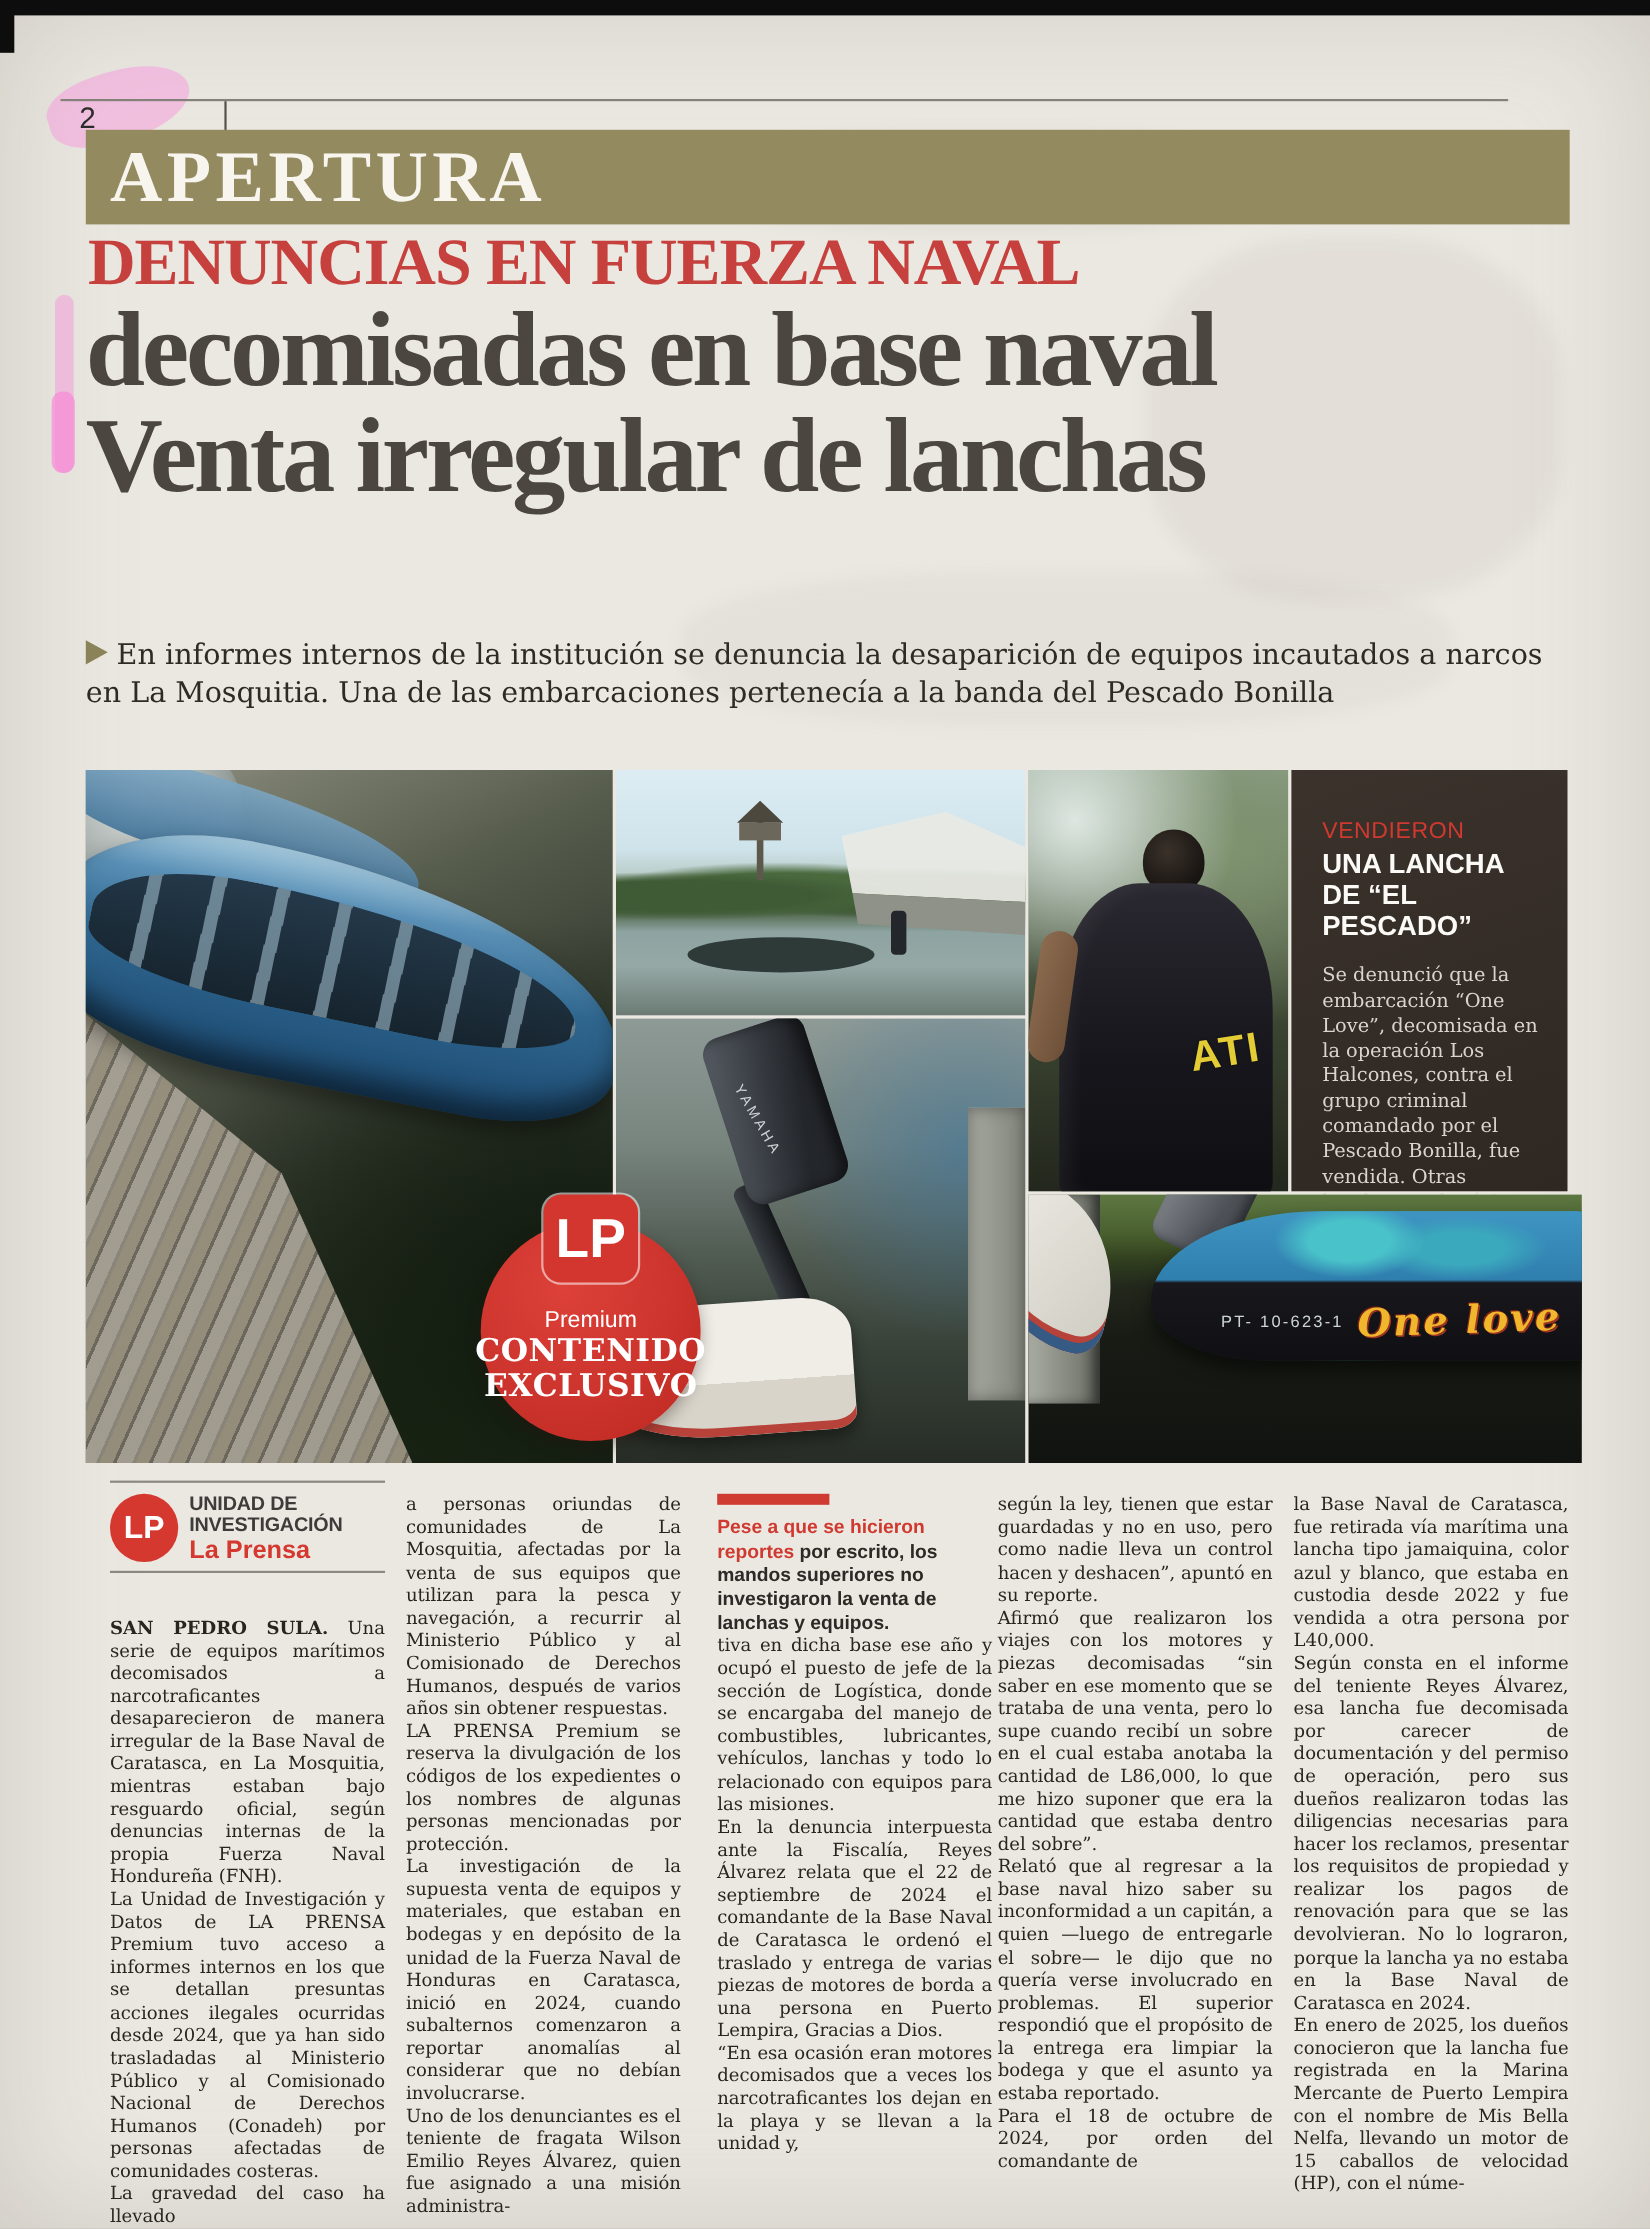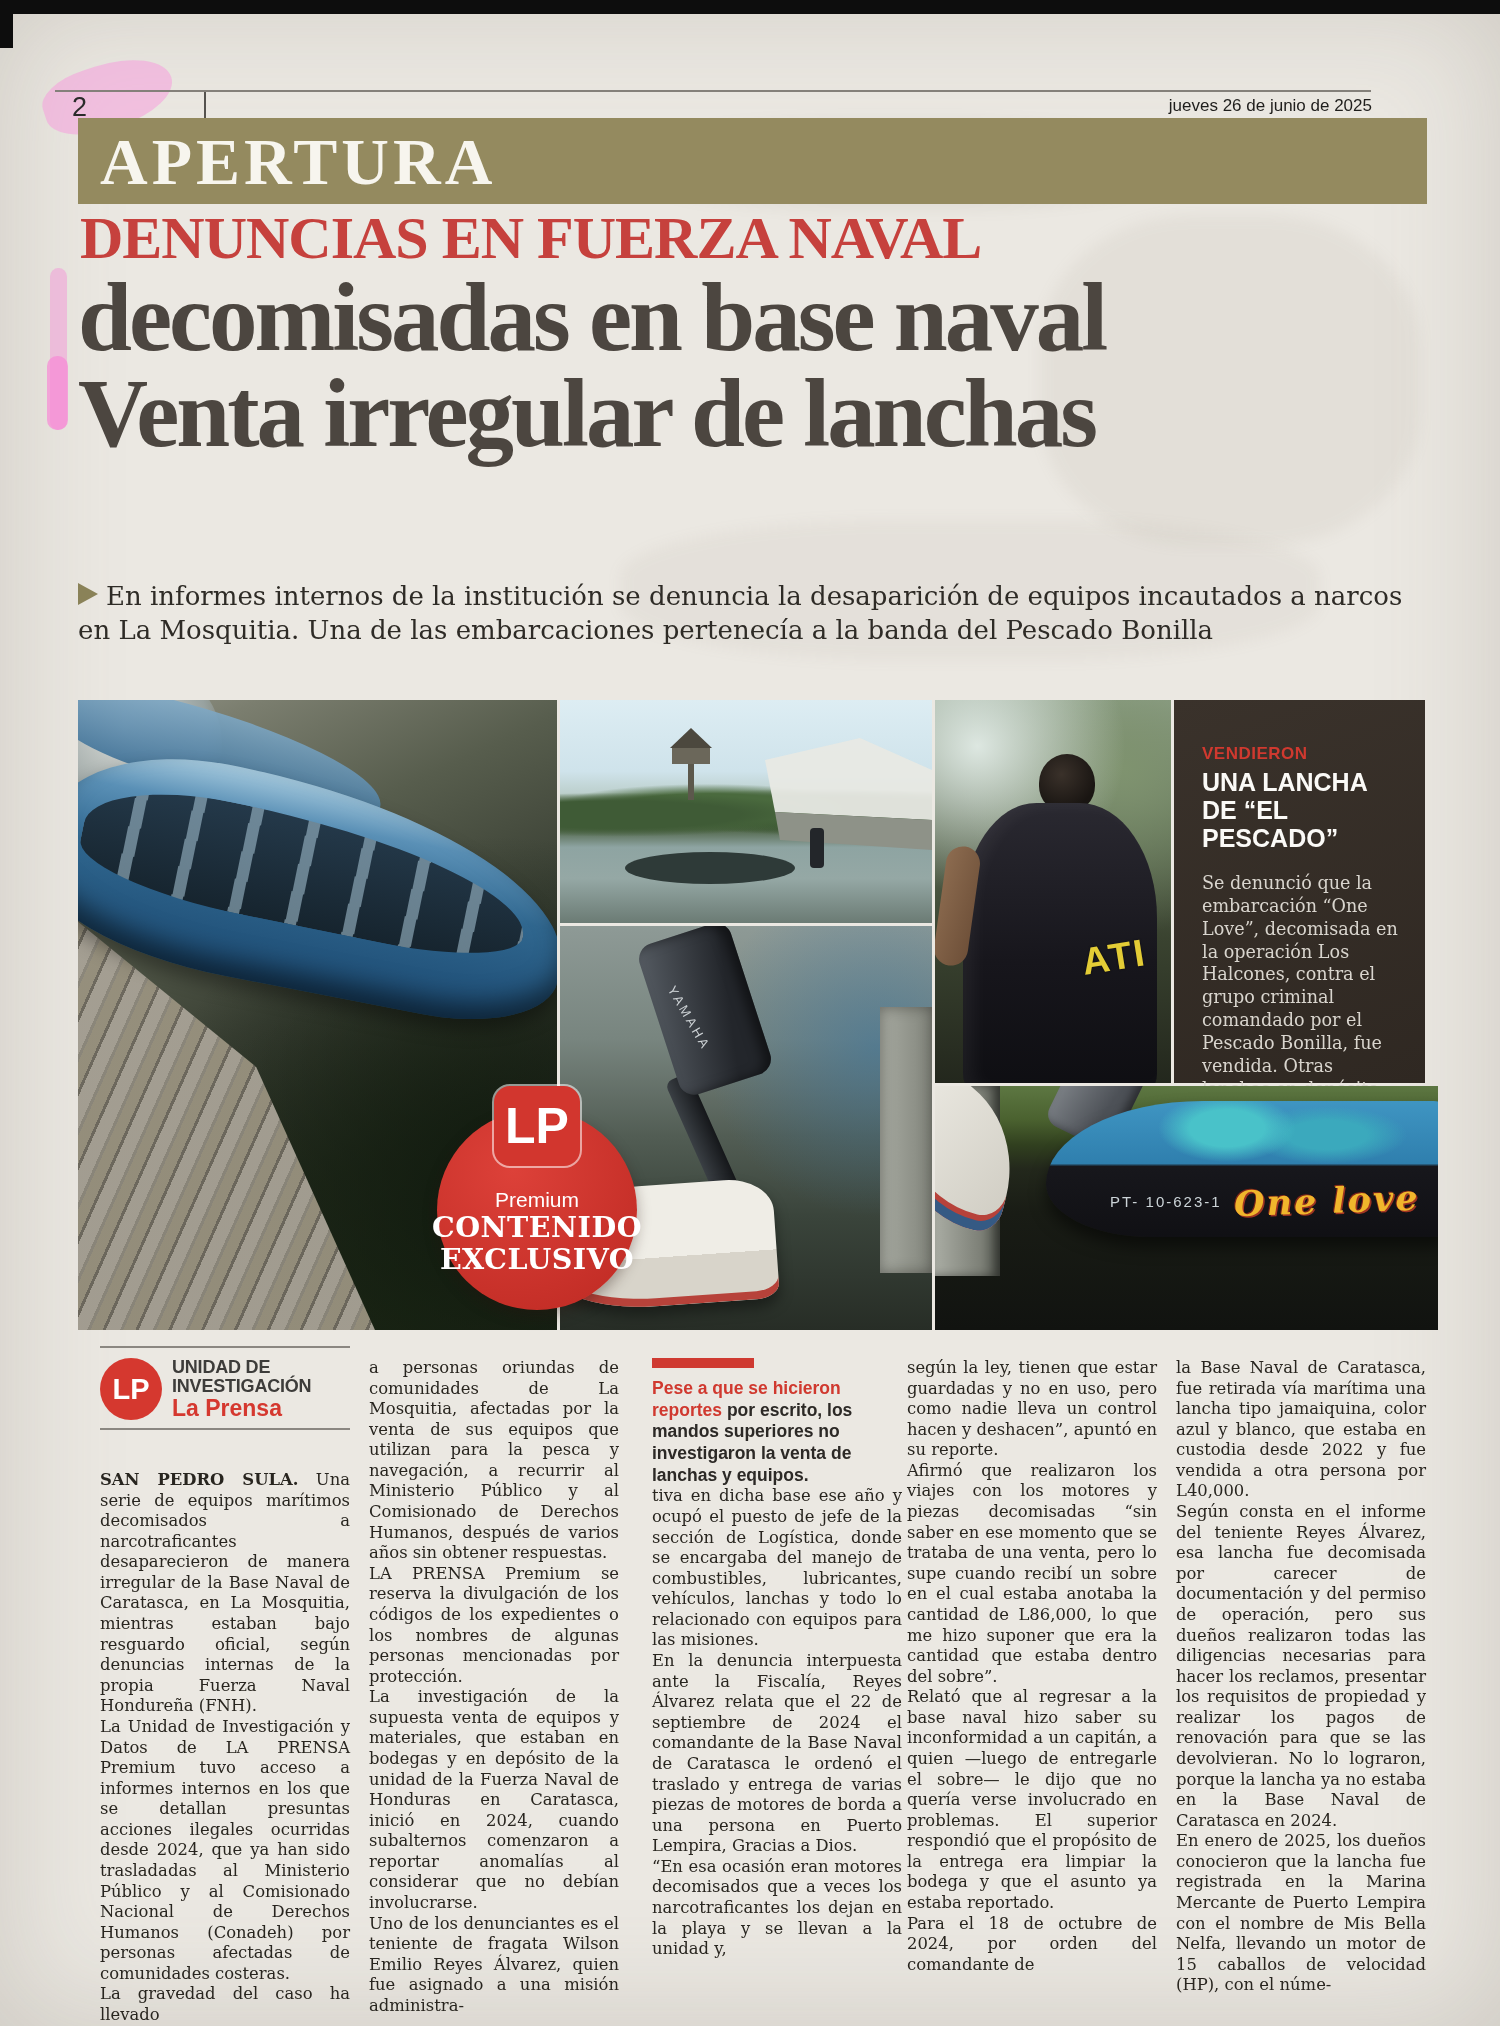--- a/index.html
+++ b/index.html
@@ -102,21 +102,21 @@
       background:linear-gradient(180deg,#2a2931 0%,#17161c 55%,#0e0e12 100%);
       box-shadow:inset 10px 0 18px rgba(255,255,255,.06);}
   .shirt-text{position:absolute;right:10px;top:46%;transform:rotate(-9deg);
       font-family:"Liberation Sans",sans-serif;font-weight:bold;font-size:38px;color:#e3cc36;
       text-shadow:0 0 2px rgba(0,0,0,.6);letter-spacing:2px;}
   .arm{position:absolute;left:2%;top:38%;width:34px;height:120px;border-radius:18px;
       background:linear-gradient(100deg,#8d6c50,#6d4f38);transform:rotate(8deg);}
 
   .sidebar{left:1174px;top:700px;width:251px;height:383px;background:linear-gradient(160deg,#3a322b,#2f2822);
       box-sizing:border-box;padding:44px 20px 0 28px;}
-  .sb-kicker{font-family:"Liberation Sans",sans-serif;font-weight:bold;font-size:17px;color:#d0392f;letter-spacing:.5px;}
+  .sb-kicker{font-family:"Liberation Sans",sans-serif;font-weight:normal;font-size:21px;color:#d0392f;letter-spacing:.5px;}
   .sb-title{font-family:"Liberation Sans",sans-serif;font-weight:bold;font-size:25px;line-height:1.12;color:#fbfaf7;margin-top:4px;}
   .sb-body{font-size:17.6px;line-height:1.3;color:#d9d5ce;margin-top:20px;}
 
   .ph-bottomright{left:935px;top:1086px;width:490px;height:244px;
     background:
       linear-gradient(180deg,#5d7742 0%,#4a612f 14%,#31401f 24%,#23281c 34%,#191c15 52%,#111310 100%); padding-left: 13px;}
   .br-concrete{position:absolute;left:0;top:0;width:13%;height:78%;
       background:linear-gradient(90deg,#a9aca3,#7d8077 70%,#565a52);box-shadow:inset -6px 0 10px rgba(0,0,0,.4);}
   .br-bow{position:absolute;left:-10%;top:-4%;width:26%;height:60%;transform:rotate(14deg);
       border-radius:10% 80% 20% 90%;background:linear-gradient(120deg,#eeece5,#cfccc2);
@@ -187,24 +187,20 @@
   <div class="abs ghost" style="left:640px;top:120px;width:520px;height:90px;background:rgba(120,112,96,.16);"></div>
   <div class="abs ghost" style="left:620px;top:520px;width:700px;height:140px;background:rgba(140,130,112,.14);"></div>
 
   <div class="abs pink-swash"></div>
   <div class="abs pink-stroke"></div>
   <div class="abs pink-blob"></div>
 
   <div class="abs rule" style="left:55px;top:90px;width:1316px;height:2px;"></div>
   <div class="abs page-number">2</div>
   <div class="abs pn-divider"></div>
-  <div class="abs masthead-right">
-    <div class="date">jueves 26 de junio de 2025</div>
-    <div class="brand">La Prensa</div>
-  </div>
 
   <div class="abs banner">
     <div class="banner-text">APERTURA</div>
   </div>
 
   <div class="abs kicker">DENUNCIAS EN FUERZA NAVAL</div>
   <div class="abs headline">
     <div>decomisadas en base naval</div>
     <div>Venta irregular de lanchas</div>
   </div>

